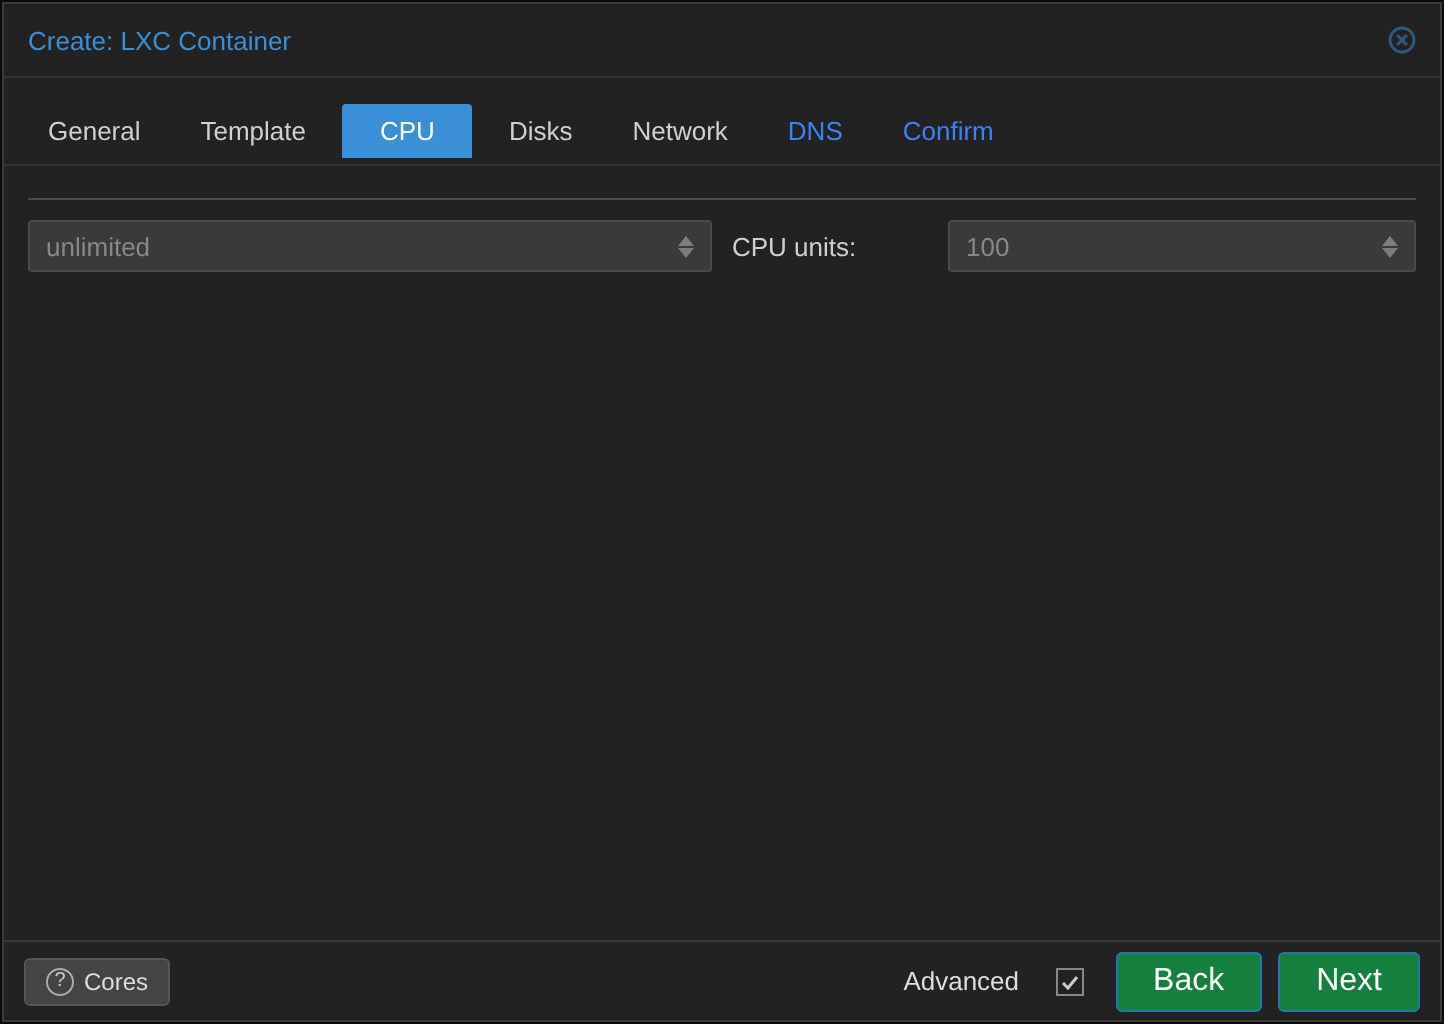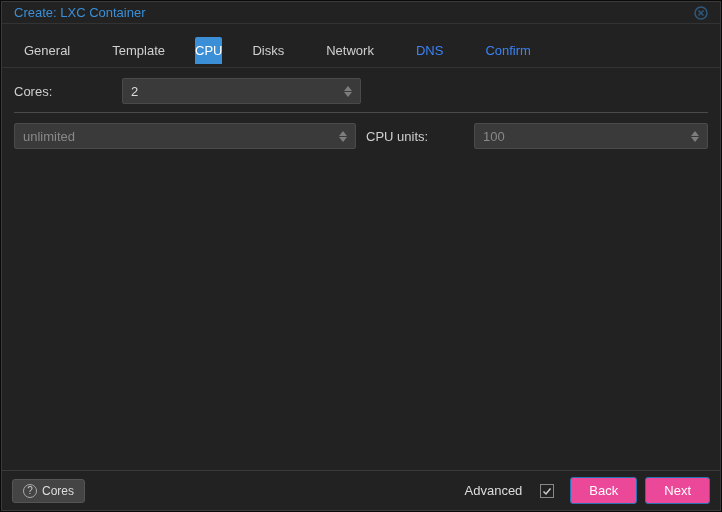--- a/index.html
+++ b/index.html
@@ -15,21 +15,21 @@
   .dialog {
     width: 720px;
     height: 510px;
     margin: 1px;
     background: #222222;
     border: 1px solid #3a3a3a;
     display: flex;
     flex-direction: column;
   }
   .titlebar {
-    height: 22px;
+    height: 37px;
     padding: 0 10px 0 12px;
     display: flex;
     align-items: center;
     justify-content: space-between;
     border-bottom: 1px solid #333;
   }
   .titlebar-title {
     color: #3b8fd6;
     font-size: 13px;
   }
@@ -40,36 +40,36 @@
     align-items: center;
     justify-content: center;
     opacity: 0.5;
     cursor: pointer;
   }
   .close-wrap svg { stroke: #3b8fd6; }
   .tabbar {
     display: flex;
     align-items: center;
     padding: 10px 10px 0 10px;
-    gap: 12px;
+    gap: 0;
     border-bottom: 1px solid #333;
     height: 44px;
   }
   .tab {
     padding: 6px 12px 6px 12px;
     color: #d0d0d0;
     cursor: pointer;
     font-size: 13px;
     border-radius: 2px 2px 0 0;
     margin-right: 6px;
   }
   .tab.active {
     background: #3b8fd6;
     color: #fff;
-    padding: 6px 0;
+    padding: 6px 19px;
   }
   .tab.disabled {
     color: #3b82f6;
     cursor: default;
   }
   .form-area {
     flex: 1;
     padding: 10px 12px;
   }
   .form-row {
@@ -167,27 +167,27 @@
     width: 14px;
     height: 14px;
     border: 1px solid #888;
     display: flex;
     align-items: center;
     justify-content: center;
     cursor: pointer;
   }
   .advanced-check svg { stroke: #ccc; }
   .btn {
-    background: #ec4899;
+    background: #15803d;
     color: #fff;
     border: 1px solid #2a73b3;
     border-radius: 3px;
     padding: 5px 18px;
     cursor: pointer;
-    font-size: 13px;
+    font-size: 16px;
   }
 </style>
 </head>
 <body>
 
 <div class="dialog">
 
   <div class="titlebar">
     <span class="titlebar-title">Create: LXC Container</span>
     <span class="close-wrap">
@@ -204,36 +204,20 @@
     <div class="tab">Template</div>
     <div class="tab active">CPU</div>
     <div class="tab">Disks</div>
     <div class="tab">Network</div>
     <div class="tab disabled">DNS</div>
     <div class="tab disabled">Confirm</div>
   </div>
 
   <div class="form-area">
 
-    <div class="form-row single">
-      <div class="form-cell">
-        <span class="field-label">Cores:</span>
-        <div class="spinner">
-          <span>2</span>
-          <span class="spinner-arrows">
-            <svg width="8" height="5" viewBox="0 0 8 5">
-                <path d="M0 5 L4 0 L8 5 Z" fill="#aaa"></path>
-              </svg>
-            <svg width="8" height="5" viewBox="0 0 8 5">
-                <path d="M0 0 L4 5 L8 0 Z" fill="#aaa"></path>
-              </svg>
-          </span>
-        </div>
-      </div>
-    </div>
 
     <hr class="sep">
 
     <div class="form-row">
       <div class="form-cell">
         <div class="spinner muted">
           <span>unlimited</span>
           <span class="spinner-arrows">
             <svg width="8" height="5" viewBox="0 0 8 5">
                 <path d="M0 5 L4 0 L8 5 Z" fill="#aaa"></path>

